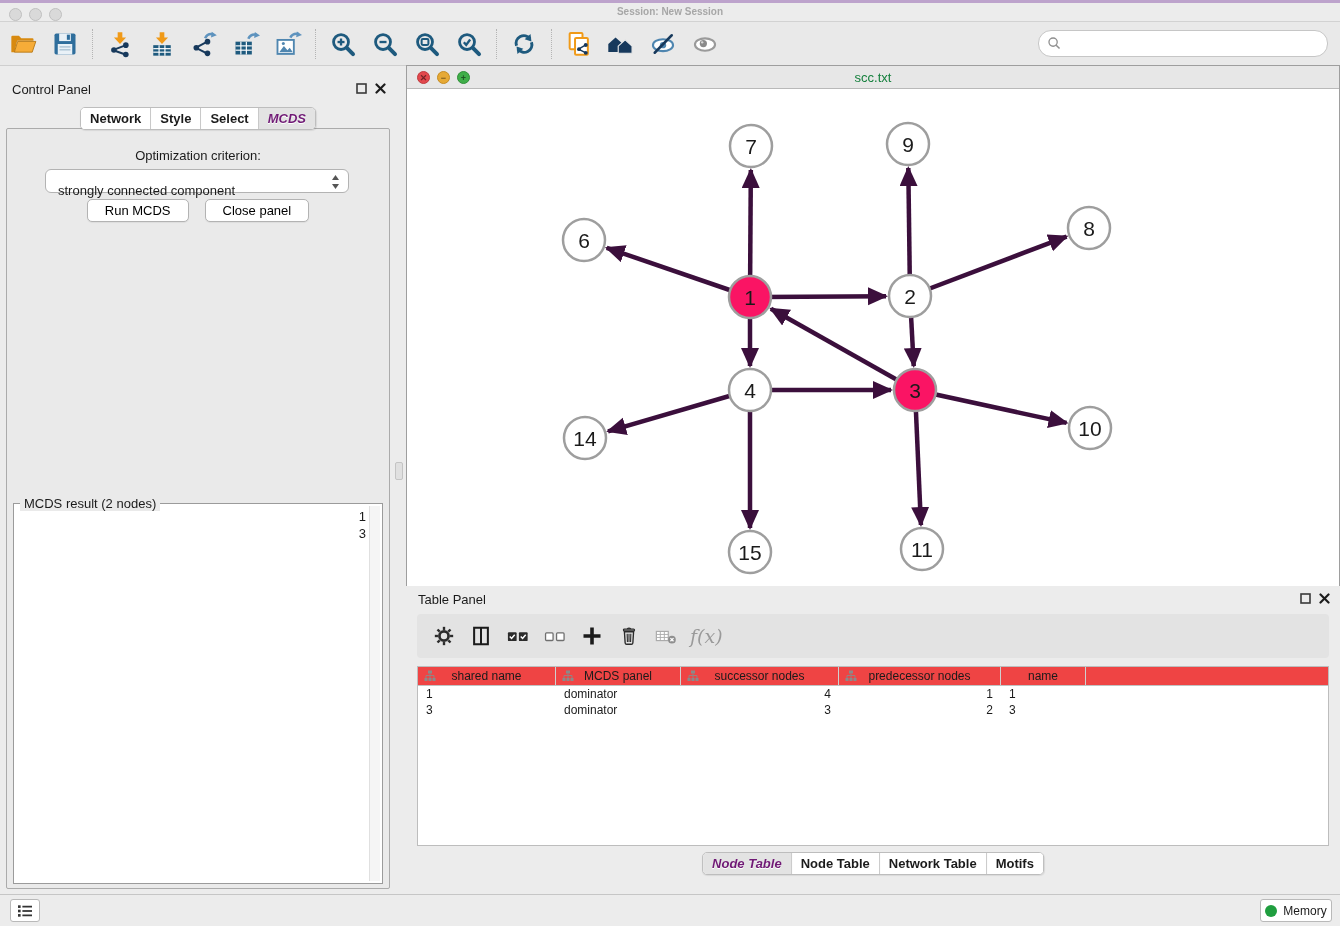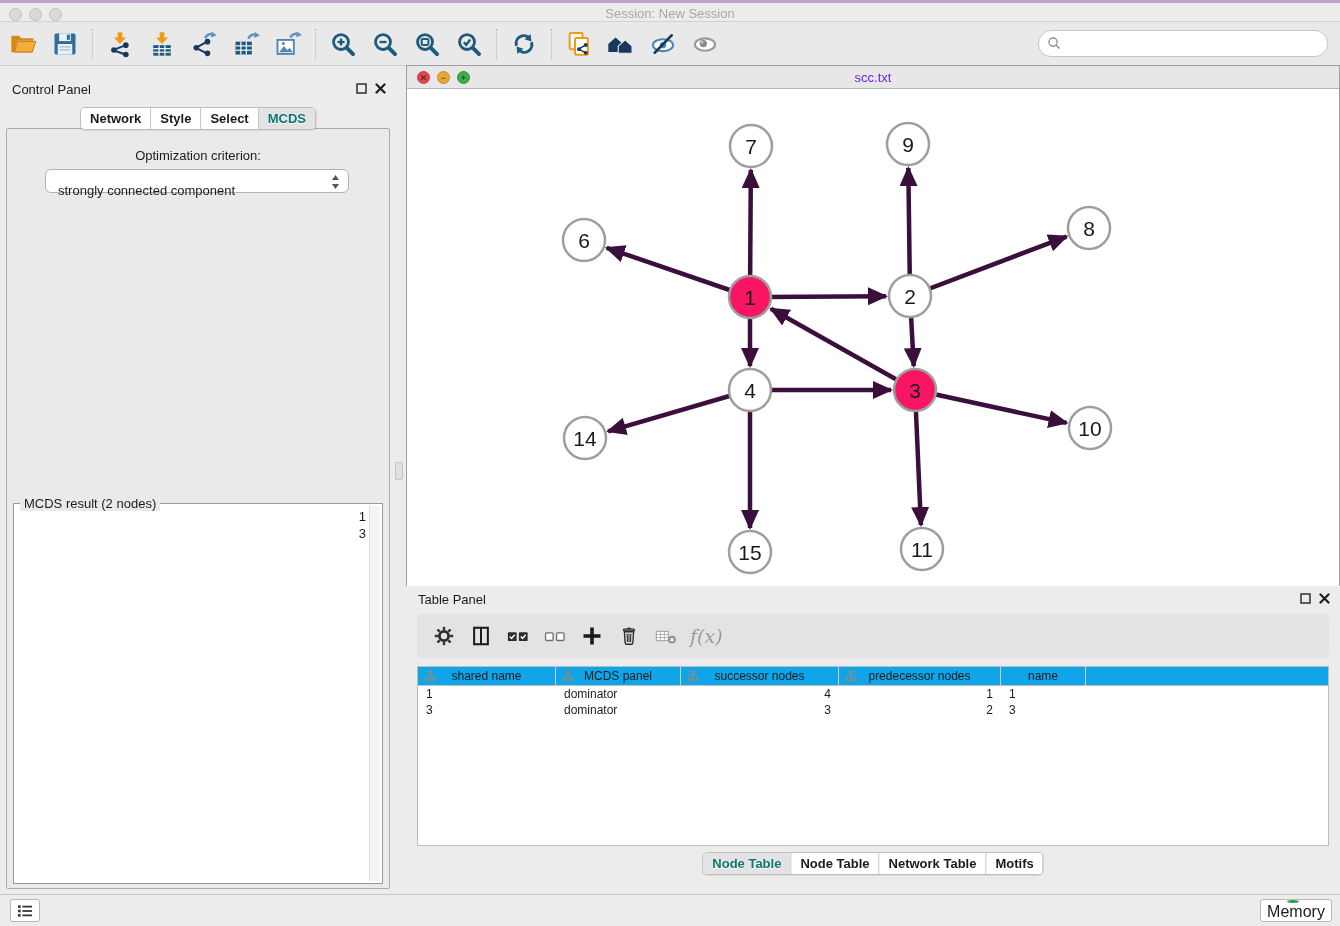--- a/index.html
+++ b/index.html
@@ -2,66 +2,66 @@
 <html><head>
 <meta charset="utf-8">
 <style>
   * { margin:0; padding:0; box-sizing:border-box; }
   html,body { width:1340px; height:926px; }
   body { font-family:"Liberation Sans", sans-serif; font-size:13px; color:#1b1b1b; background:#ececec; position:relative; overflow:hidden; }
   .abs { position:absolute; }
 
   
   .titlebar { left:0; top:0; width:1340px; height:22px; background:#ececec; border-top:3px solid #bda3cc; border-bottom:1px solid #d2d2d2; }
-  .titlebar .title { position:absolute; left:0; right:0; top:3px; text-align:center; color:#a7a7a7; font-size:13px; }
+  .titlebar .title { position:absolute; left:0; right:0; top:3px; text-align:center; color:#a7a7a7; font-size:10px;font-weight:bold; }
   .tl-dot { position:absolute; top:5px; width:13px; height:13px; border-radius:50%; background:#d9d9d9; border:1px solid #c0c0c0; }
 
   
   .toolbar { left:0; top:22px; width:1340px; height:44px; background:#e9e9e9; border-bottom:1px solid #cfcfcf; display:flex; align-items:center; }
   .tb-icon { width:34px; height:32px; display:flex; align-items:center; justify-content:center; margin:0 4px; }
   .tb-sep { width:1px; height:30px; margin:0 6px; border-left:1px dotted #b4b4b4; }
   .search-wrap { position:absolute; right:12px; top:8px; width:290px; height:27px; }
   .search-wrap input { width:100%; height:100%; border:1px solid #c6c6c6; border-radius:13px; background:#fff; padding:0 10px 0 28px; font-size:13px; outline:none; font-family:"Liberation Sans",sans-serif; }
   .search-glass { position:absolute; left:9px; top:6px; }
 
   
   .control-panel { left:0; top:76px; width:396px; height:815px; background:#ececec; }
   .panel-head { height:26px; position:relative; }
   .panel-title { position:absolute; left:12px; top:6px; font-size:13px; color:#1b1b1b; }
   .panel-btns { position:absolute; right:10px; top:7px; display:flex; gap:8px; align-items:center; }
   .seg-group { position:absolute; display:flex; border:1px solid #bdbdbd; border-radius:5px; overflow:hidden; background:#fff; box-shadow:0 1px 1px rgba(0,0,0,.08); }
   .seg { padding:3px 9px; font-size:13px; font-weight:bold; background:#fff; border-left:1px solid #c9c9c9; white-space:nowrap; }
   .seg:first-child { border-left:none; }
-  .seg.selected { background:#e3e3e3; color:#0f766e; text-shadow:0 1px 0 #fff; }
+  .seg.selected { background:#e3e3e3; color:#701a75; text-shadow:0 1px 0 #fff;font-style:italic; }
   .cp-tabs { left:50%; transform:translateX(-50%); top:31px; z-index:3; }
   .cp-content { position:absolute; left:6px; right:6px; top:52px; bottom:2px; border:1px solid #ababab; background:#eaeaea; border-radius:2px; }
   .opt-label { position:absolute; left:0; right:0; top:19px; text-align:center; font-size:13px; }
   .select-box { position:absolute; left:38px; right:40px; top:40px; height:24px; background:#fff; border:1px solid #b3b3b3; border-radius:6px; display:flex; align-items:center; padding:18px 24px 0 12px; font-size:13px; }
   .select-stepper { position:absolute; right:8px; top:4px; }
   .btn-row { position:absolute; left:0; right:0; top:70px; display:flex; justify-content:center; gap:16px; }
   .push-btn { background:#fff; border:1px solid #b3b3b3; border-radius:5px; padding:3px 17px; font-size:13px; font-family:"Liberation Sans",sans-serif; box-shadow:0 1px 1px rgba(0,0,0,.06); }
   .result-box { position:absolute; left:6px; right:6px; top:374px; bottom:4px; border:1px solid #9b9b9b; background:#fff;text-align:right; }
   .result-legend { position:absolute; left:6px; top:-8px; background:#eaeaea; padding:0 4px; font-size:13px; }
   .result-text { position:absolute; left:4px; top:4px; right:16px; bottom:4px; font-size:13px; line-height:17px; white-space:pre-line; }
   .result-scroll { position:absolute; right:2px; top:2px; bottom:2px; width:11px; background:#f5f5f5; border-left:1px solid #e0e0e0; }
 
   
   .net-window { left:406px; top:65px; width:934px; height:529px; border:1px solid #9e9e9e; background:#fff; }
   .net-titlebar { position:absolute; left:0; top:0; right:0; height:23px; background:#e7e7e7; border-bottom:1px solid #b9b9b9; }
-  .net-title { position:absolute; left:0; right:0; top:4px; text-align:center; font-size:13px; color:#6d28d9; }
+  .net-title { position:absolute; left:0; right:0; top:4px; text-align:center; font-size:13px; color:#15803d; }
   .net-dot { position:absolute; top:5px; width:13px; height:13px; border-radius:50%; font-size:9px; font-weight:bold; color:rgba(0,0,0,.5); text-align:center; line-height:13px; }
   .net-canvas { position:absolute; left:0; top:23px; right:0; bottom:0; background:#fff; overflow:hidden; }
 
   
   .table-panel { left:406px; top:586px; width:934px; height:296px; background:#ececec; }
   .tp-toolbar { position:absolute; left:11px; right:11px; top:28px; height:44px; background:#e3e3e3; border-radius:4px; display:flex; align-items:center; padding-left:10px; }
   .tp-icon { width:34px; height:34px; display:flex; align-items:center; justify-content:center; margin-right:3px; }
   .fx-label { font-family:"DejaVu Serif", serif; font-style:italic; font-size:19px; color:#9a9a9a; margin-left:4px; }
   .grid-table { position:absolute; left:11px; right:11px; top:80px; bottom:36px; background:#fff; border:1px solid #bdbdbd; overflow:hidden; }
-  .gt-header { display:flex; height:19px; border-bottom:1px solid #c2c2c2; background:#0ea5e9; }
+  .gt-header { display:flex; height:19px; border-bottom:1px solid #c2c2c2; background:#ef4444; }
   .gt-hcell { position:relative; border-right:1px solid #cfcfcf; display:flex; align-items:center; justify-content:center; font-size:12px; color:#1b1b1b; }
   .gt-hcell .tree { position:absolute; left:6px; top:3px; }
   .gt-row { display:flex; height:16px; align-items:center; font-size:12px; }
   .gt-cell { padding:0 8px; overflow:hidden; white-space:nowrap; }
   .ra { text-align:right; }
   .tp-tabs { left:50%; transform:translateX(-50%); bottom:7px;align-items:center; }
 
   
   .statusbar { left:0; top:894px; width:1340px; height:32px; background:#ececec; border-top:1px solid #c6c6c6; }
   .sb-btn { position:absolute; background:#fff; border:1px solid #b9b9b9; border-radius:3px; display:flex; align-items:center; justify-content:center; }
@@ -261,20 +261,24 @@
     <span class="seg selected">MCDS</span>
   </div>
   <div class="cp-content">
     <div class="opt-label">Optimization criterion:</div>
     <div class="select-box">
       <span>strongly connected component</span>
       <svg class="select-stepper" width="9" height="16" viewBox="0 0 9 16">
           <path d="M4.5 1 L8 6 H1 Z" fill="#555"></path>
           <path d="M4.5 15 L1 10 H8 Z" fill="#555"></path>
         </svg>
+    </div>
+    <div class="btn-row">
+      <button class="push-btn">Run MCDS</button>
+      <button class="push-btn">Close panel</button>
     </div>
     <div class="result-box">
       <span class="result-legend">MCDS result (2 nodes)</span>
       <div class="result-text">1
 3</div>
       <div class="result-scroll"></div>
     </div>
   </div>
 </div>
 
@@ -501,17 +505,17 @@
         <g fill="#333">
           <rect x="1" y="1.5" width="3" height="3"></rect>
           <rect x="1" y="6.5" width="3" height="3"></rect>
           <rect x="1" y="11.5" width="3" height="3"></rect>
           <rect x="6" y="2" width="11" height="2"></rect>
           <rect x="6" y="7" width="11" height="2"></rect>
           <rect x="6" y="12" width="11" height="2"></rect>
         </g>
       </svg>
   </span>
-  <span class="sb-btn" style="right:8px;top:4px;width:72px;height:23px;font-size:16px;flex-direction:column;">
+  <span class="sb-btn" style="right:8px;top:4px;width:72px;height:23px;font-size:12px;">
     <span class="mem-dot"></span>
     <span>Memory</span>
   </span>
 </div>
 
 </body></html>

